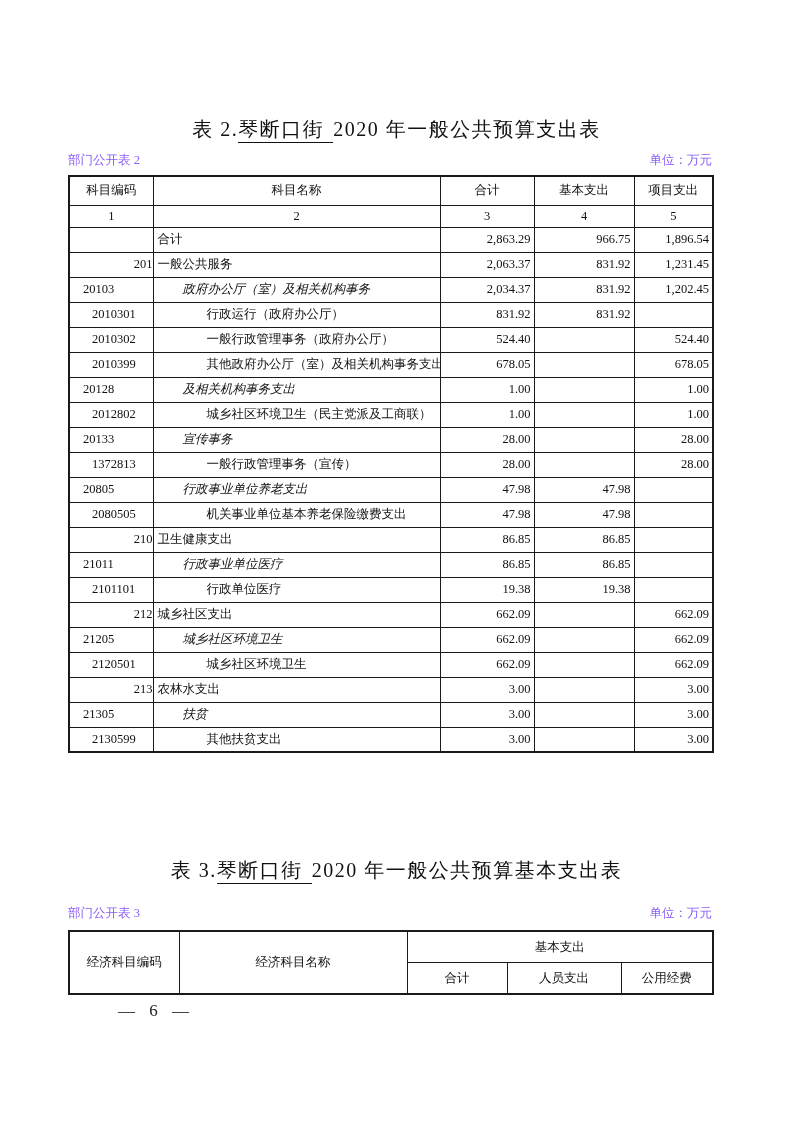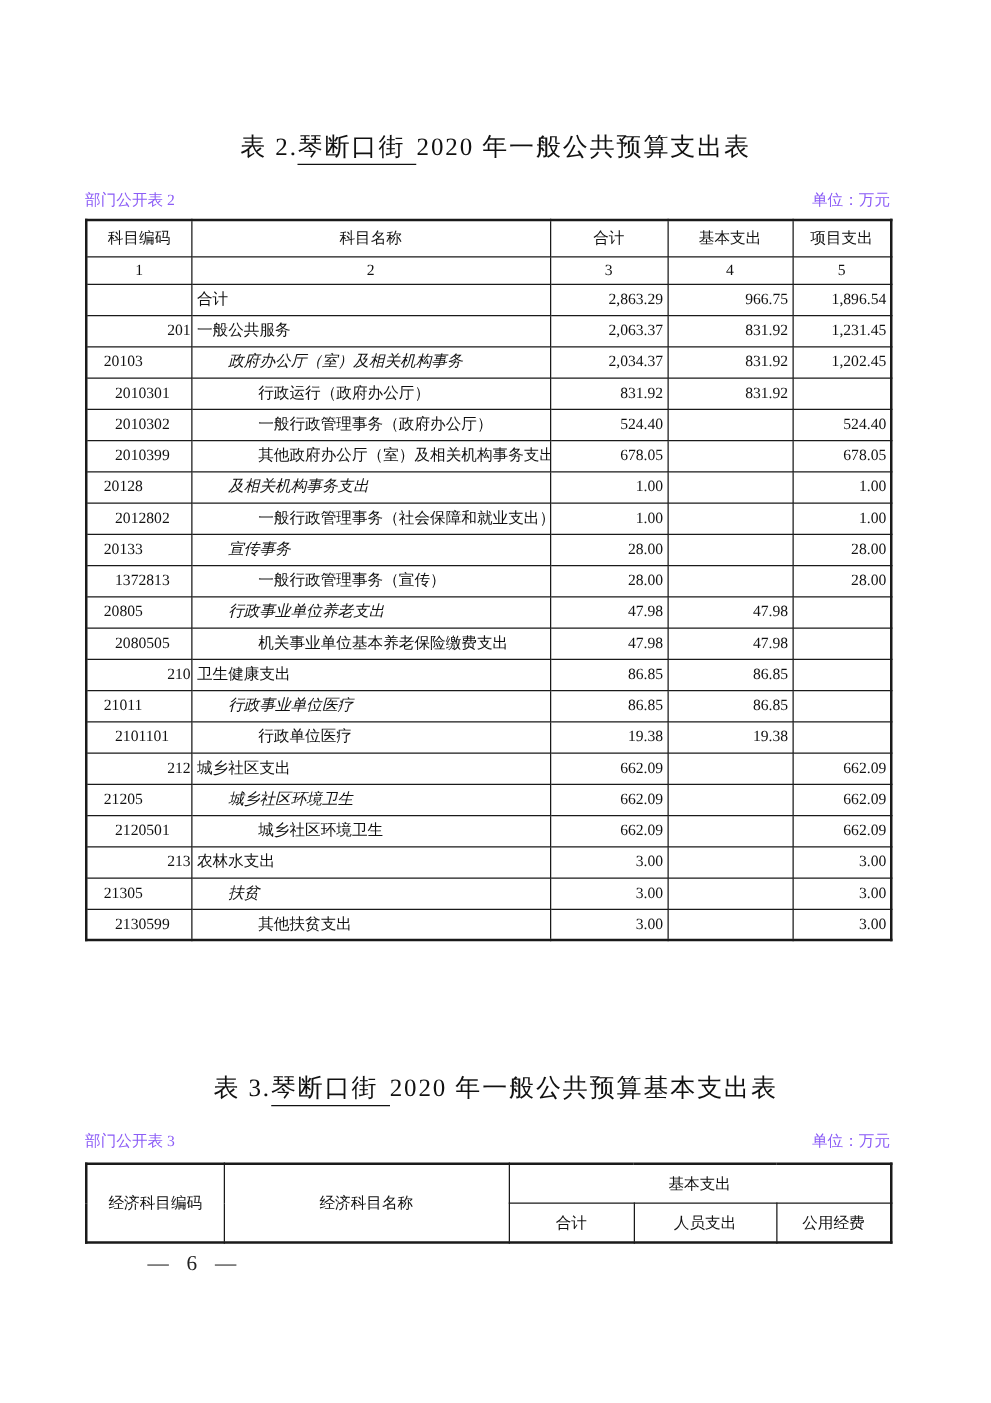--- a/index.html
+++ b/index.html
@@ -77,21 +77,21 @@
     font-size: 17px;
     letter-spacing: 5px;
     color: #222222;
   }
 </style>
 </head>
 <body>
 
 <div class="page">
 
-  <div class="doc-title" style="top:104px;text-align:center;"><span>表 2.</span><span class="u">琴断口街</span><span>2020 年一般公共预算支出表</span></div>
+  <div class="doc-title" style="top:116px;text-align:center;"><span>表 2.</span><span class="u">琴断口街</span><span>2020 年一般公共预算支出表</span></div>
 
   <div class="meta-row" style="top:152px;">
     <span>部门公开表 2</span>
     <span>单位：万元</span>
   </div>
 
   <table class="budget" id="table-expenditure" style="top:175px;">
     <colgroup>
       <col style="width:84px">
         <col style="width:287px">
@@ -160,21 +160,21 @@
         </tr>
         <tr>
           <td class="code lv2">20128</td>
           <td class="name lv2">及相关机构事务支出</td>
           <td class="num">1.00</td>
           <td class="num"></td>
           <td class="num">1.00</td>
         </tr>
         <tr>
           <td class="code lv3">2012802</td>
-          <td class="name lv3">一般行政管理事务（社会保障和就业支出）</td>
+          <td class="name lv3">城乡社区环境卫生（民主党派及工商联）</td>
           <td class="num">1.00</td>
           <td class="num"></td>
           <td class="num">1.00</td>
         </tr>
         <tr>
           <td class="code lv2">20133</td>
           <td class="name lv2">宣传事务</td>
           <td class="num">28.00</td>
           <td class="num"></td>
           <td class="num">28.00</td>

